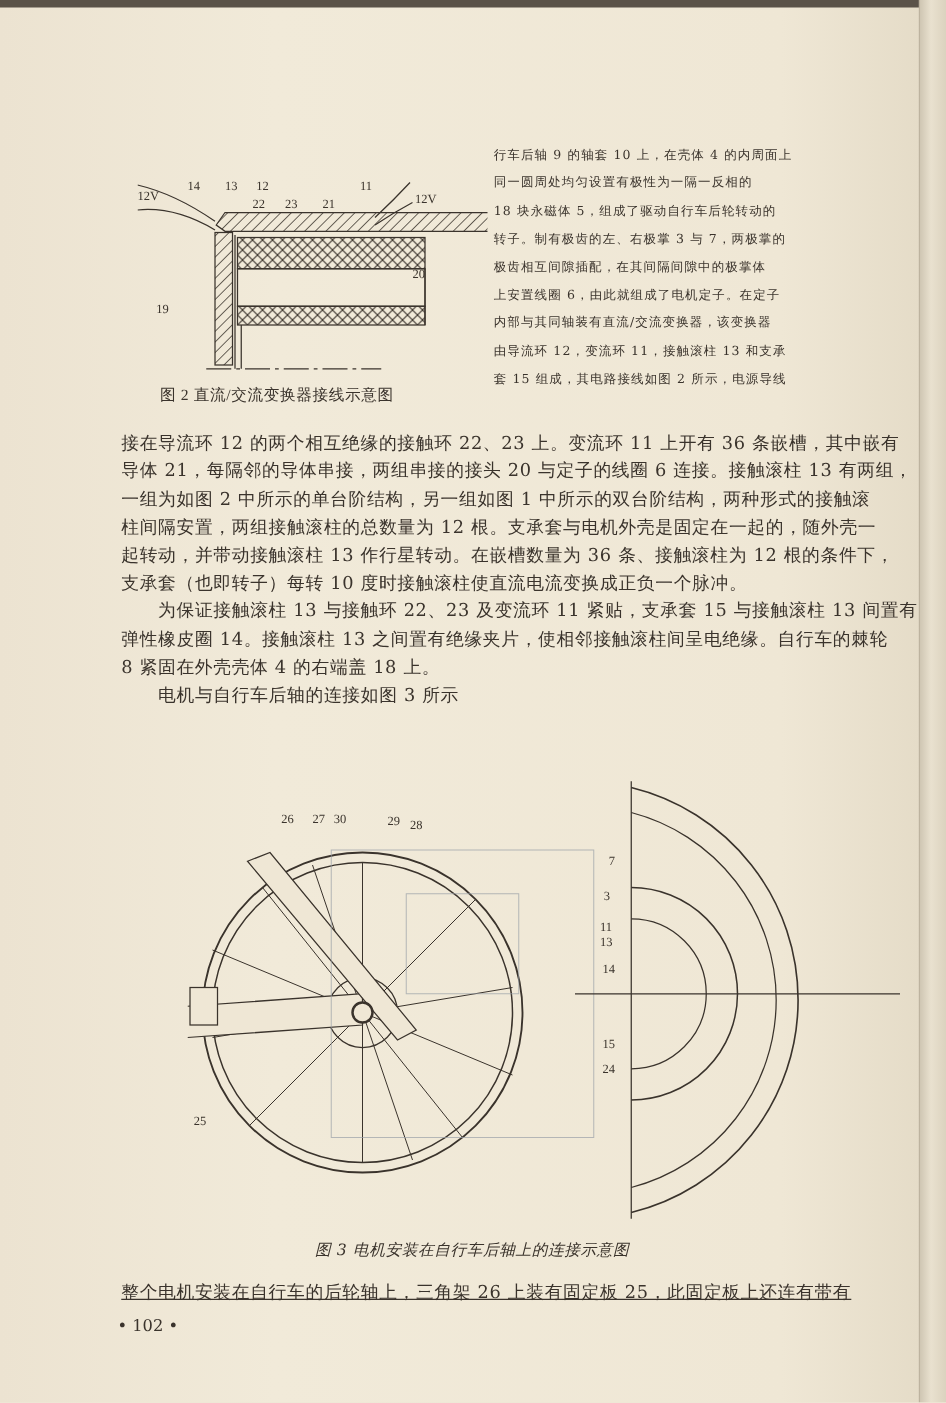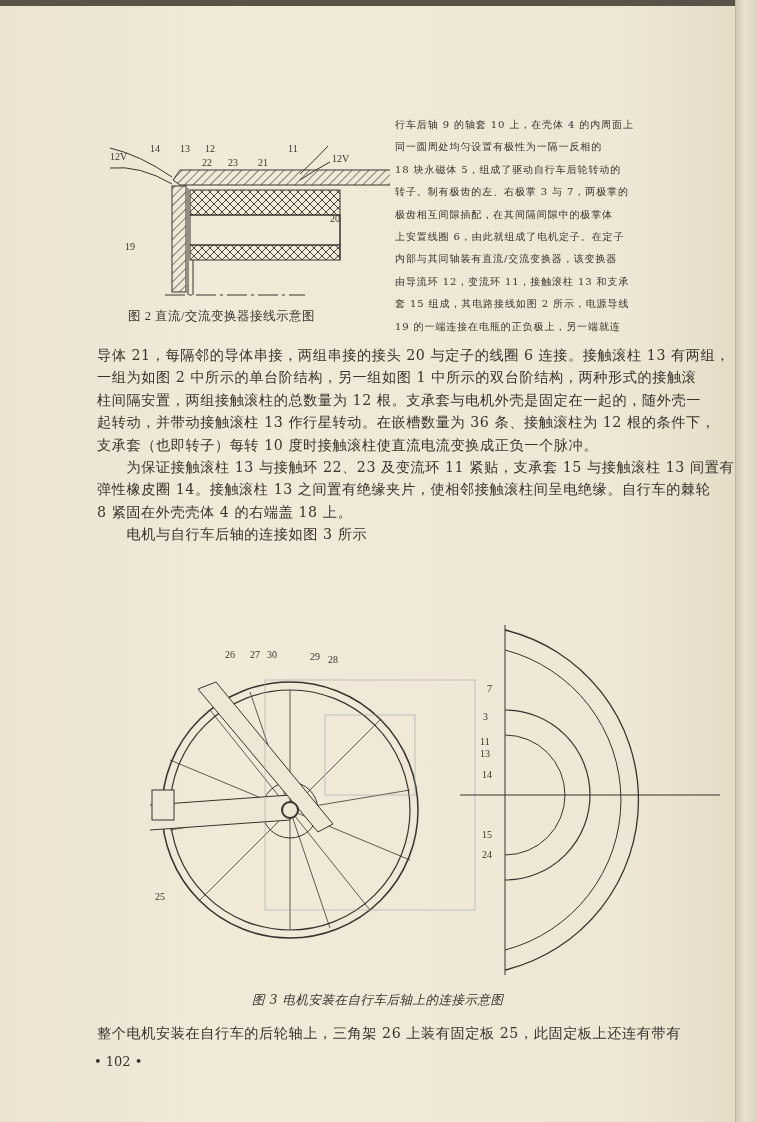--- a/index.html
+++ b/index.html
@@ -17,21 +17,21 @@
   .spine { position:absolute; left:735px; top:0; width:22px; height:1122px;
     background:linear-gradient(90deg,#cfc6b3,#e9e1cf 40%,#dad1bd); border-left:1px solid #bdb39f; }
   .fig2 { position:absolute; left:110px; top:140px; width:280px; height:170px; }
   .fig2-caption { position:absolute; left:128px; top:308px; font-size:12.5px; letter-spacing:0.5px;font-family:Liberation Serif, serif; }
   .right-col { position:absolute; left:395px; top:114px; width:322px; font-size:10px; line-height:22.4px; letter-spacing:0.9px; }
   .right-col p { margin:0; white-space:nowrap; }
   .body-text { position:absolute; left:97px; top:344px; width:622px; font-size:14.2px; line-height:22.4px; letter-spacing:0.55px; }
   .body-text p { margin:0; white-space:nowrap; }
   .fig3 { position:absolute; left:150px; top:620px; width:570px; height:360px; }
   .fig3-caption { position:absolute; left:252px; top:992px; font-size:12.5px; letter-spacing:0.5px;font-style:italic; }
-  .final-line { position:absolute; left:97px; top:1024px; font-size:14.2px; letter-spacing:0.55px; white-space:nowrap; }
+  .final-line { position:absolute; left:97px; top:1024px; font-size:14.2px; letter-spacing:0.55px; white-space:nowrap;text-decoration:underline; }
   .page-number { position:absolute; left:94px; top:1054px; font-size:13px; }
 </style>
 </head>
 <body>
 
 <div class="page"></div>
 <div class="topbar"></div>
 <div class="spine"></div>
 
 <svg class="fig2" viewBox="0 0 280 170">
@@ -75,24 +75,24 @@
 <div class="right-col">
   <p>行车后轴 9 的轴套 10 上，在壳体 4 的内周面上</p>
   <p>同一圆周处均匀设置有极性为一隔一反相的</p>
   <p>18 块永磁体 5，组成了驱动自行车后轮转动的</p>
   <p>转子。制有极齿的左、右极掌 3 与 7，两极掌的</p>
   <p>极齿相互间隙插配，在其间隔间隙中的极掌体</p>
   <p>上安置线圈 6，由此就组成了电机定子。在定子</p>
   <p>内部与其同轴装有直流/交流变换器，该变换器</p>
   <p>由导流环 12，变流环 11，接触滚柱 13 和支承</p>
   <p>套 15 组成，其电路接线如图 2 所示，电源导线</p>
-  <p>19 的一端连接在电瓶的正负极上，另一端就连</p>
 </div>
 
 <div class="body-text">
+  <p>接在导流环 12 的两个相互绝缘的接触环 22、23 上。变流环 11 上开有 36 条嵌槽，其中嵌有</p>
   <p>导体 21，每隔邻的导体串接，两组串接的接头 20 与定子的线圈 6 连接。接触滚柱 13 有两组，</p>
   <p>一组为如图 2 中所示的单台阶结构，另一组如图 1 中所示的双台阶结构，两种形式的接触滚</p>
   <p>柱间隔安置，两组接触滚柱的总数量为 12 根。支承套与电机外壳是固定在一起的，随外壳一</p>
   <p>起转动，并带动接触滚柱 13 作行星转动。在嵌槽数量为 36 条、接触滚柱为 12 根的条件下，</p>
   <p>支承套（也即转子）每转 10 度时接触滚柱使直流电流变换成正负一个脉冲。</p>
   <p>　　为保证接触滚柱 13 与接触环 22、23 及变流环 11 紧贴，支承套 15 与接触滚柱 13 间置有</p>
   <p>弹性橡皮圈 14。接触滚柱 13 之间置有绝缘夹片，使相邻接触滚柱间呈电绝缘。自行车的棘轮</p>
   <p>8 紧固在外壳壳体 4 的右端盖 18 上。</p>
   <p>　　电机与自行车后轴的连接如图 3 所示</p>
 </div>

